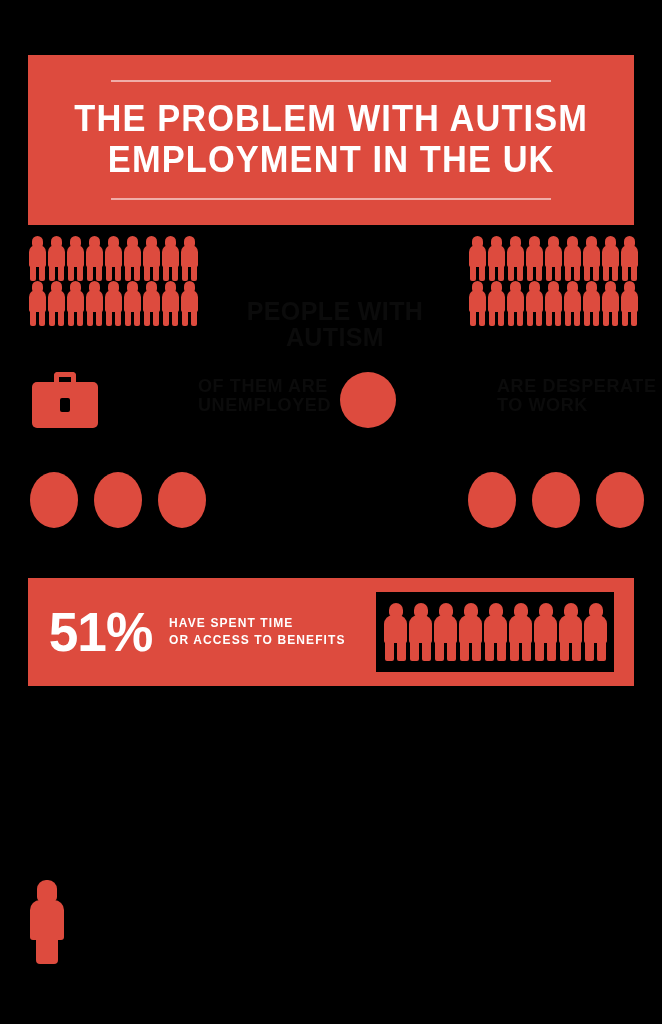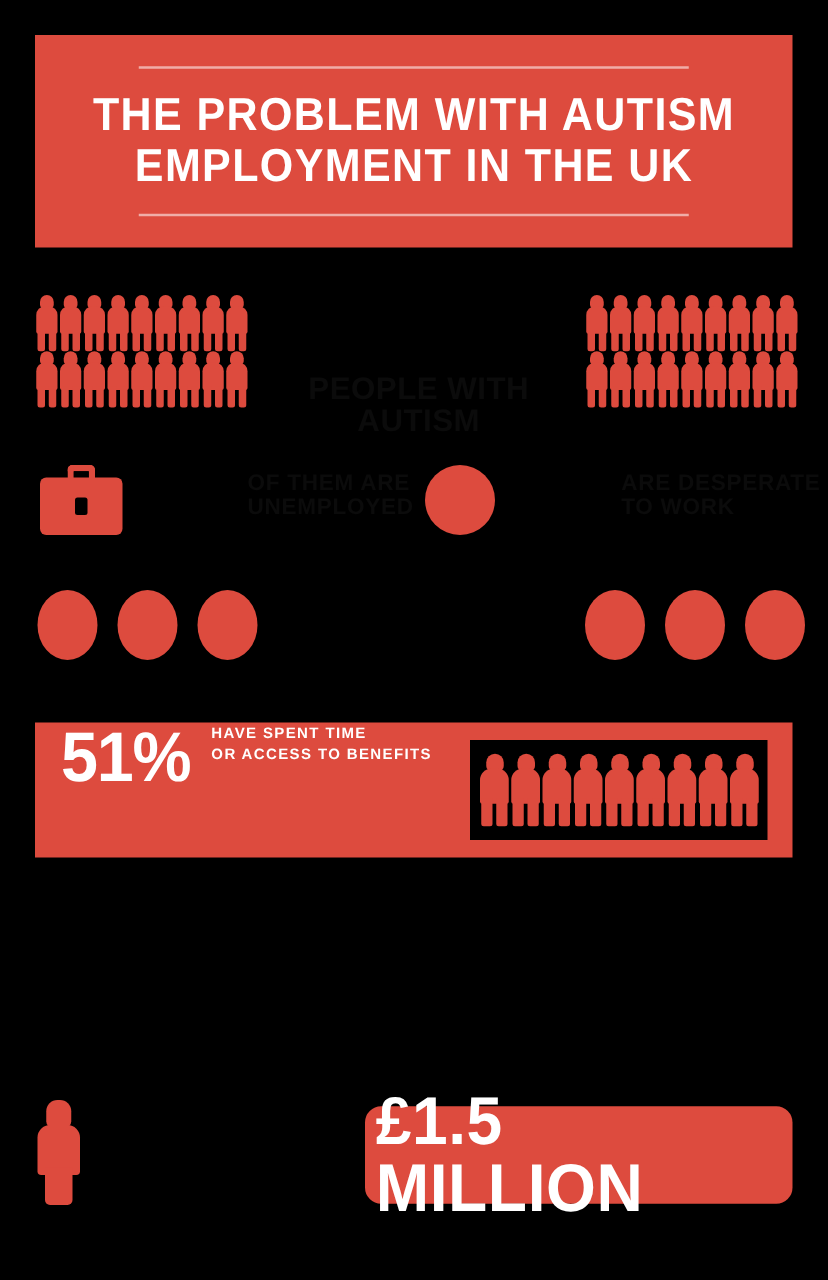--- a/index.html
+++ b/index.html
@@ -21,21 +21,21 @@
     left: 0; top: 0;
     width: 662px;
     height: 1024px;
     background: #000000;
   }
 
   
   .header-card {
     position: absolute;
     left: 28px;
-    top: 28px;
+    top: 55px;
     width: 606px;
     height: 170px;
     background: #DD4B3E;
     display: flex;
     flex-direction: column;
     align-items: center;
     justify-content: center;
   }
   .header-rule {
     width: 440px;
@@ -202,20 +202,21 @@
 
   
   .stat-banner {
     position: absolute;
     left: 28px;
     top: 578px;
     width: 606px;
     height: 108px;
     background: #DD4B3E;
     display: flex;
+    align-items: center;
   }
   .stat-pct {
     color: #FFFFFF;
     font-family: "Liberation Sans Narrow", "Liberation Sans", sans-serif;
     font-weight: 700;
     font-size: 56px;
     line-height: 1;
     margin-left: 18px;
     letter-spacing: -1px;
     transform: scaleX(0.95);
@@ -650,17 +651,14 @@
         </div>
     </div>
   </div>
 
   <div class="single-person">
     <div class="head"></div>
     <div class="body"></div>
     <div class="legs"></div>
   </div>
 
-  <div class="money-pill">
-    <div class="money-text">£1.5 MILLION</div>
-  </div>
 
 </div>
 
 </body></html>

